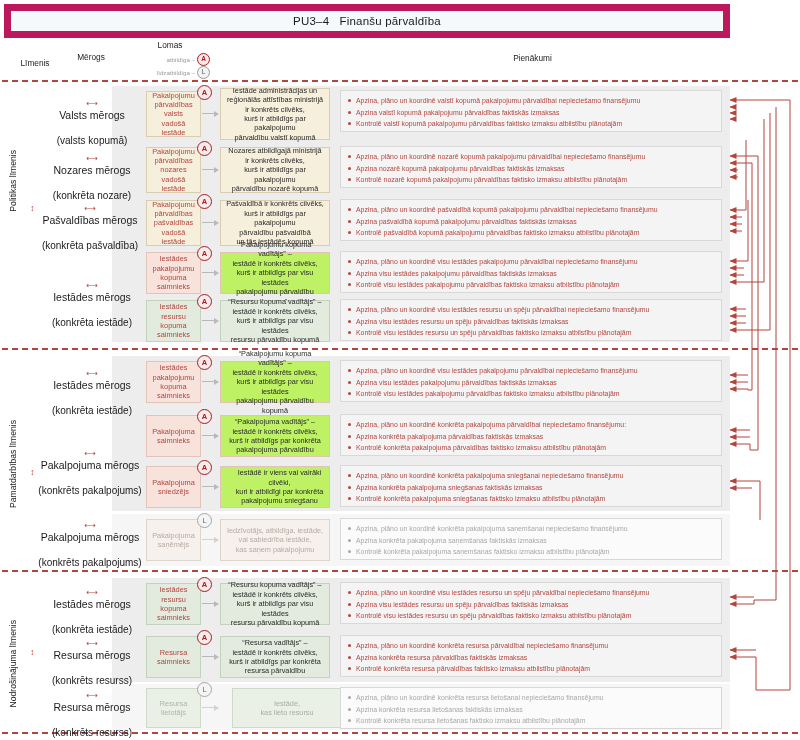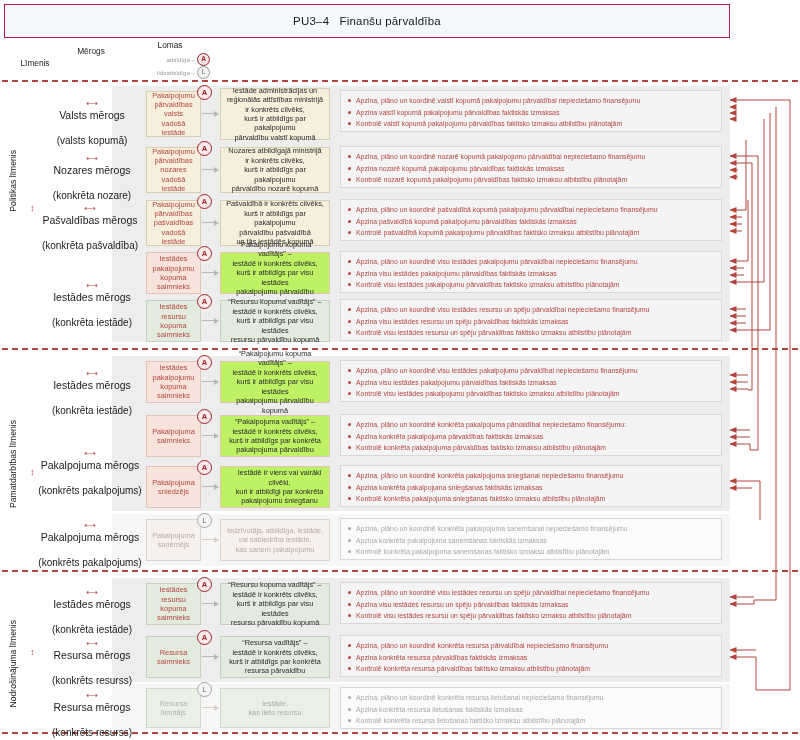--- a/index.html
+++ b/index.html
@@ -1,28 +1,28 @@
 <!DOCTYPE html>
 <html><head>
 <meta charset="utf-8">
 <style>
   html,body{margin:0;padding:0;background:#ffffff;}
   body{width:800px;height:740px;position:relative;font-family:"Liberation Sans",sans-serif;overflow:hidden;}
   .stage{position:relative;width:800px;height:740px;}
 
   
   .title-bar{position:absolute;left:4px;top:4px;width:726px;height:34px;
-    border:1px solid #be185d;background:#f5f9fc;box-sizing:border-box;
+    border:7px solid #be185d;background:#f5f9fc;box-sizing:border-box;
     display:flex;align-items:center;justify-content:center;}
   .title-bar .t{font-size:11.5px;color:#1b1b1b;letter-spacing:.2px;}
 
   
   .col-hdr{position:absolute;text-align:center;font-size:8.3px;color:#1b1b1b;line-height:11px;}
   .hdr-limenis{left:4px;top:58px;width:62px;}
-  .hdr-merogs{left:56px;top:46px;width:70px;}
+  .hdr-merogs{left:56px;top:52px;width:70px;}
   .hdr-lomas{left:130px;top:40px;width:80px;}
   .hdr-atbild{left:212px;top:44px;width:115px;}
   .hdr-pienak{left:335px;top:53px;width:395px;}
 
   .legend{font-size:6.2px;color:#9a9a9a;line-height:11px;margin-top:2px;
     display:flex;flex-direction:column;align-items:center;}
   .legend .row{display:flex;align-items:center;gap:2px;justify-content:flex-end;width:100%;}
   .legend .row .lab{white-space:nowrap;}
   .badge{display:inline-flex;align-items:center;justify-content:center;
     width:11px;height:11px;border-radius:50%;font-size:6.5px;line-height:1;}
@@ -58,21 +58,21 @@
   .rolebox.greyedg{background:#eaf0e6;border-color:#cfd9c9;color:#b0b5ab;}
 
   
   .respbox{position:absolute;box-sizing:border-box;border:1px solid #cfc6b8;
     display:flex;align-items:center;justify-content:center;text-align:center;
     font-size:7.3px;line-height:9.4px;padding:2px 4px;color:#2a2a2a;}
   .respbox.cream{background:#f6efdc;border-color:#d8cdb0;}
   .respbox.pink{background:#bef264;border-color:#e2c3b7;}
   .respbox.green{background:#e2ebdd;border-color:#c3d3bb;}
   .respbox.greyed{background:#f6f1ec;border-color:#ded5cd;color:#b8aba3;}
-  .respbox.greyedg{background:#eaf0e6;border-color:#cfd9c9;color:#a9aea4;}
+  .respbox.greyedg{background:#eaf0e6;border-color:#cfd9c9;color:#a9aea4;margin-left:12px;}
 
   
   .conn{position:absolute;height:7px;display:flex;align-items:center;}
   .conn .line{height:1px;background:#b9b9b9;flex:1;}
   .conn .head{width:0;height:0;border-left:5px solid #b9b9b9;
     border-top:3.5px solid transparent;border-bottom:3.5px solid transparent;}
   .conn.pale .line{background:#d8d0c9;}
   .conn.pale .head{border-left-color:#d8d0c9;}
 
   
@@ -117,20 +117,21 @@
         <span class="badge a">A</span>
       </div>
       <div class="row">
         <span class="lab">līdzatbildīga –</span>
         <span class="badge l">L</span>
       </div>
     </div>
   </div>
 
 
+  <div class="col-hdr hdr-pienak">Pienākumi</div>
 
   <div class="dash" style="top:80px"></div>
   <div class="dash" style="top:348px"></div>
   <div class="dash" style="top:570px"></div>
   <div class="dash" style="top:732px"></div>
 
   <div class="group" style="top:86px;height:256px;width:618px"></div>
   <div class="level-label" style="left:8px;top:150px;width:18px;"><span>Politikas</span> <span>līmenis</span></div>
   <div class="level-arrow" style="left:30px;top:204px;">↕</div>
 

